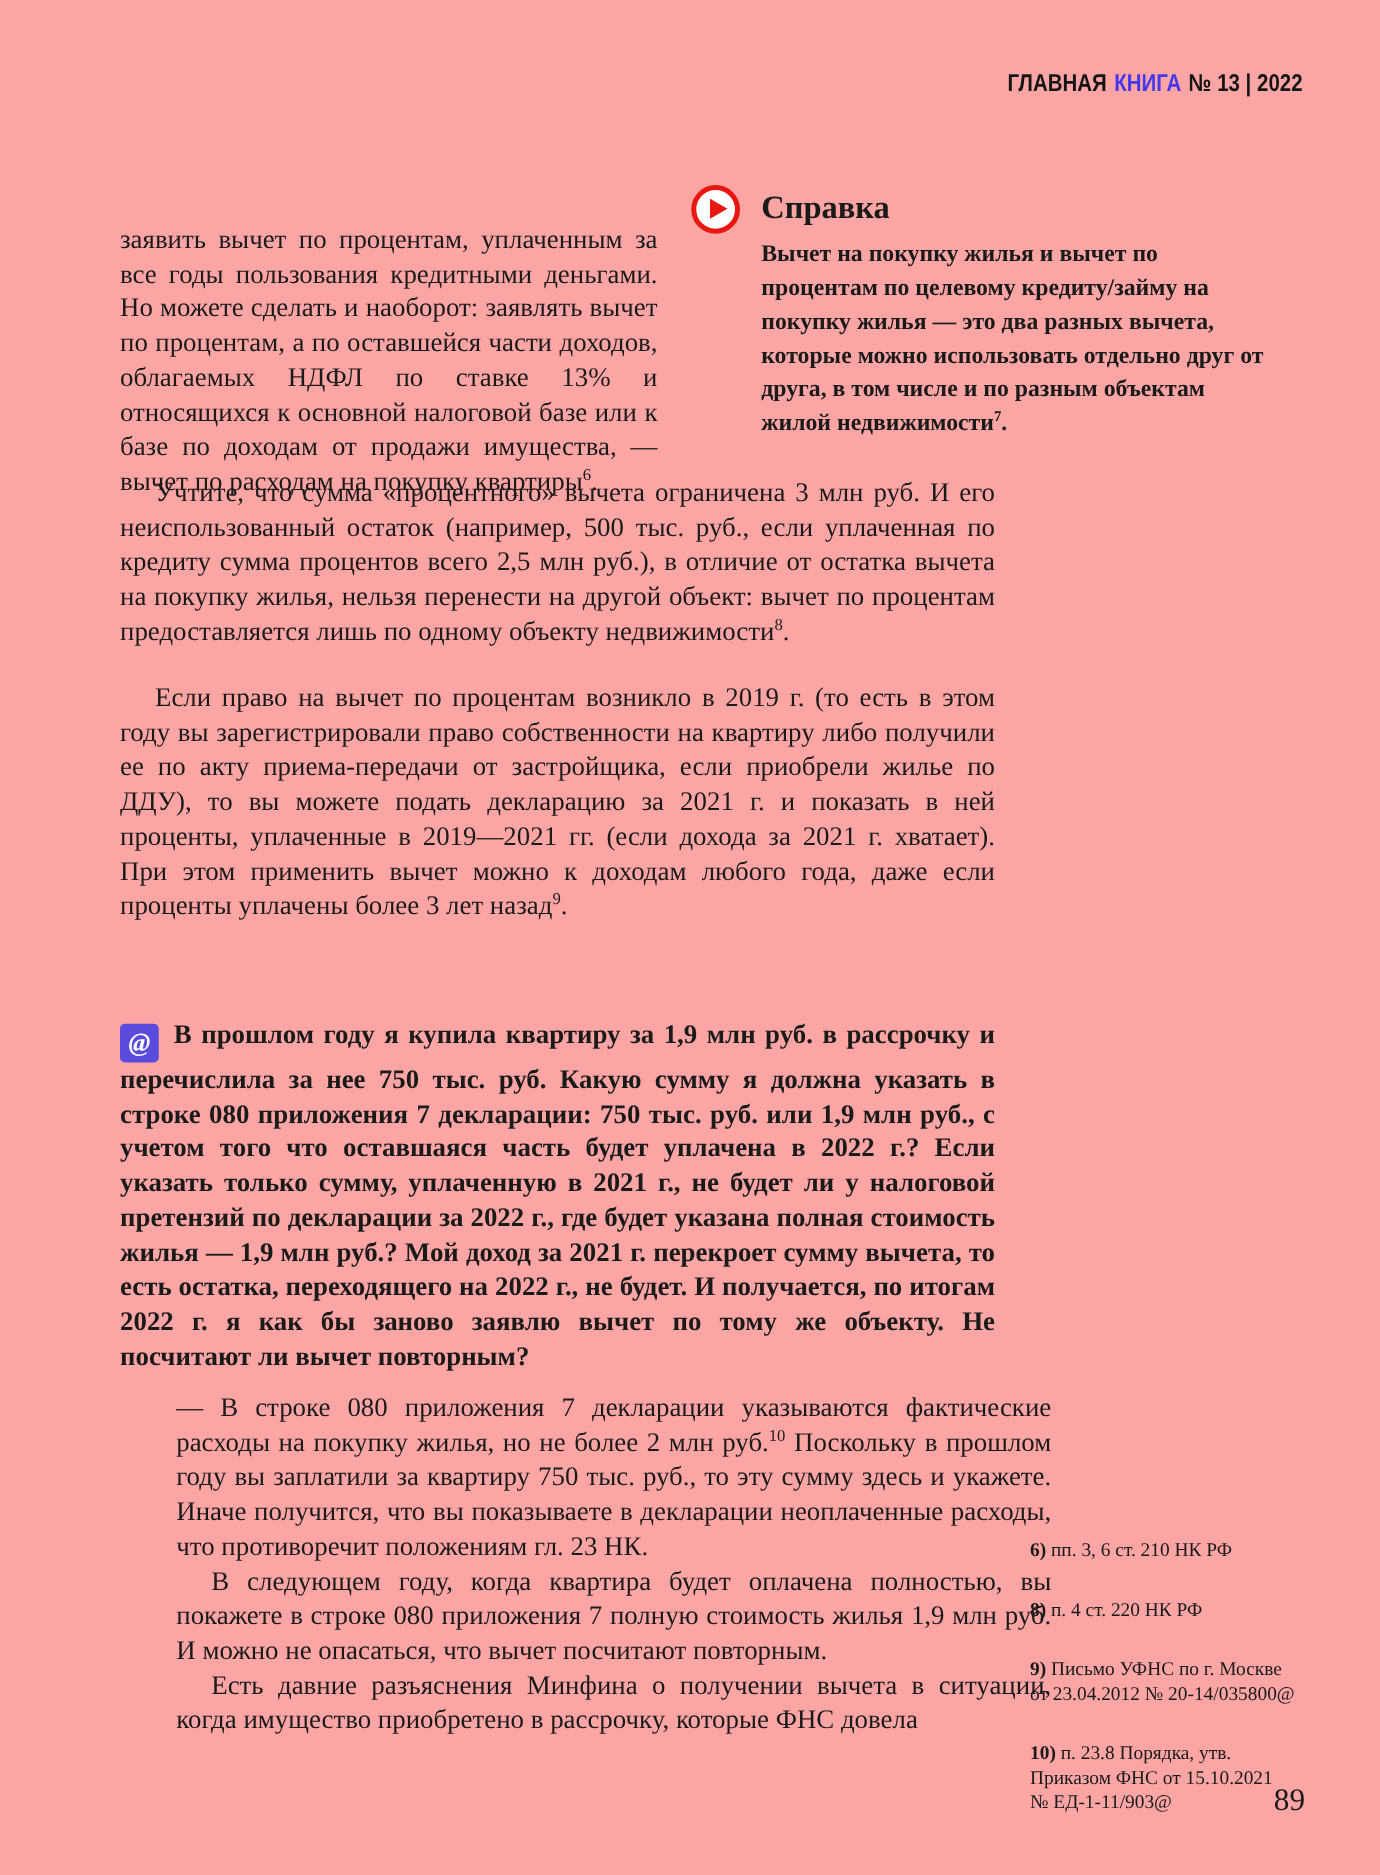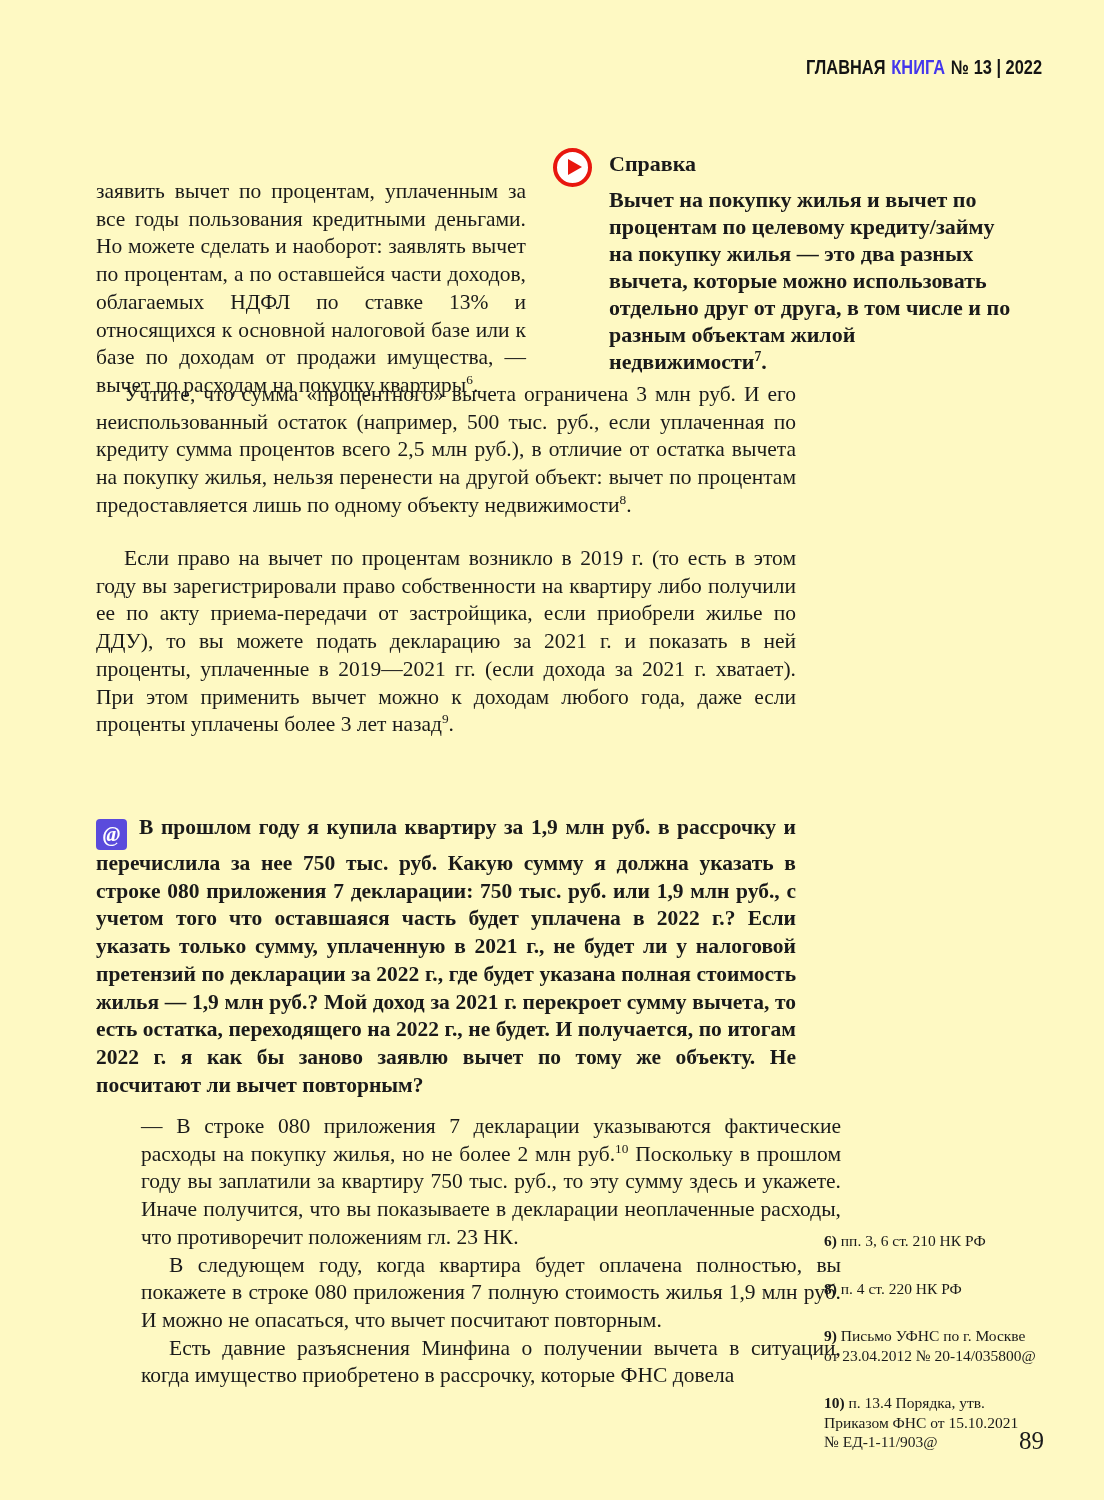--- a/index.html
+++ b/index.html
@@ -1,16 +1,16 @@
 <!DOCTYPE html>
 <html lang="ru" style="--accent_blue: #4437ec; --icon_blue: #5a4bdc; --red: #e8170f; --text: #1a1a1a;"><head>
 <meta charset="utf-8">
 <style>
   html,body{margin:0;padding:0;background:#ffffff;}
-  .page{position:relative;width:1104px;height:1500px;background:#fef9c3;overflow:hidden;
+  .page{position:relative;width:1104px;height:1500px;background:#fca5a5;overflow:hidden;
         font-family:"Liberation Serif", serif;color:var(--text,#1a1a1a);}
 
   
   .masthead{position:absolute;top:56px;right:62px;font-family:"Liberation Sans",sans-serif;
             font-weight:700;font-size:19.5px;white-space:nowrap;display:inline-flex;gap:7px;
             transform:scaleX(0.84);transform-origin:100% 50%;color:#141414;}
   .masthead .accent{color:var(--accent_blue,#4437ec);}
 
   
   .copy{font-size:21.5px;line-height:27.7px;text-align:justify;hyphens:auto;}
@@ -23,22 +23,22 @@
   .para3{position:absolute;top:545px;left:96px;width:700px;}
 
   
   .note{position:absolute;top:148px;left:553px;width:464px;display:flex;gap:17px;}
   .play-badge{flex:0 0 auto;width:31px;height:31px;border:4.5px solid var(--red,#e8170f);
               border-radius:50%;position:relative;background:#fff;}
   .play-badge::after{content:"";position:absolute;left:11px;top:7px;width:0;height:0;
               border-left:14px solid var(--red,#e8170f);
               border-top:8.5px solid transparent;border-bottom:8.5px solid transparent;}
   .note-text{padding-top:3px;}
-  .note-title{font-weight:700;font-size:22px;margin:0 0 9px;}
-  .note-body{font-weight:700;font-size:22px;line-height:27px;margin:0;text-align:left;}
+  .note-title{font-weight:700;font-size:26px;margin:0 0 9px;}
+  .note-body{font-weight:700;font-size:19px;line-height:27px;margin:0;text-align:left;}
 
   
   .section-heading{position:absolute;top:757px;left:96px;width:760px;margin:0;
                    font-size:30px;font-weight:700;letter-spacing:-0.2px;}
   .question{position:absolute;top:814px;left:96px;width:700px;font-weight:700;}
   .at-badge{display:inline-block;width:31px;height:31px;border-radius:4px;
             background:var(--icon_blue,#5a4bdc);color:#ffffff;text-align:center;
             font-size:21px;line-height:30px;font-style:italic;font-weight:700;
             margin-right:12px;vertical-align:-7px;}
   .answers{position:absolute;top:1113px;left:96px;width:700px;margin-left:45px;}
@@ -91,18 +91,18 @@
   <div class="copy answers">
     <p><span>— В строке 080 приложения 7 декларации указываются фактические расходы на покупку жилья, но не более 2 млн руб.</span><sup>10</sup><span> Поскольку в прошлом году вы заплатили за квартиру 750 тыс. руб., то эту сумму здесь и укажете. Иначе получится, что вы показываете в декларации неоплаченные расходы, что противоречит положениям гл. 23 НК.</span></p>
     <p class="indent">В следующем году, когда квартира будет оплачена полностью, вы покажете в строке 080 приложения 7 полную стоимость жилья 1,9 млн руб. И можно не опасаться, что вычет посчитают повторным.</p>
     <p class="indent">Есть давние разъяснения Минфина о получении вычета в ситуации, когда имущество приобретено в рассрочку, которые ФНС довела</p>
   </div>
 
   <div class="footnotes">
     <div class="fn"><b>6)</b> <span>пп. 3, 6 ст. 210 НК РФ</span><span class="fn-line"></span></div>
     <div class="fn"><b>8)</b> <span>п. 4 ст. 220 НК РФ</span><span class="fn-line"></span></div>
     <div class="fn"><b>9)</b> <span>Письмо УФНС по г. Москве</span><span class="fn-line">от 23.04.2012 № 20-14/035800@</span></div>
-    <div class="fn"><b>10)</b> <span>п. 13.4 Порядка, утв.</span><span class="fn-line">Приказом ФНС от 15.10.2021</span><span class="fn-line">№ ЕД-1-11/903@</span></div>
+    <div class="fn"><b>10)</b> <span>п. 23.8 Порядка, утв.</span><span class="fn-line">Приказом ФНС от 15.10.2021</span><span class="fn-line">№ ЕД-1-11/903@</span></div>
   </div>
 
   <div class="page-num">89</div>
 
 </div>
 
 </body></html>

